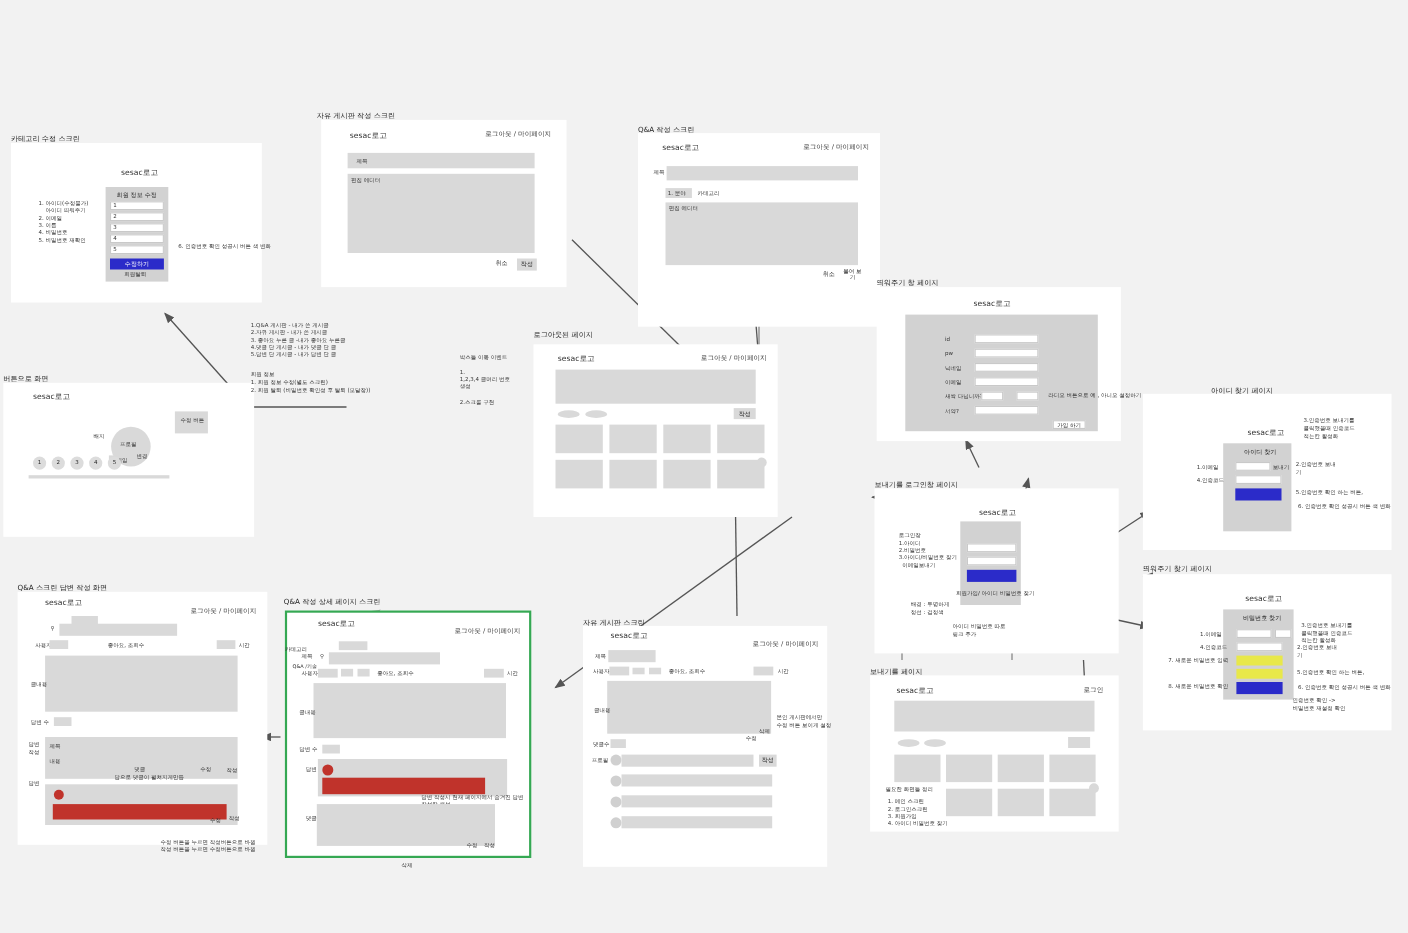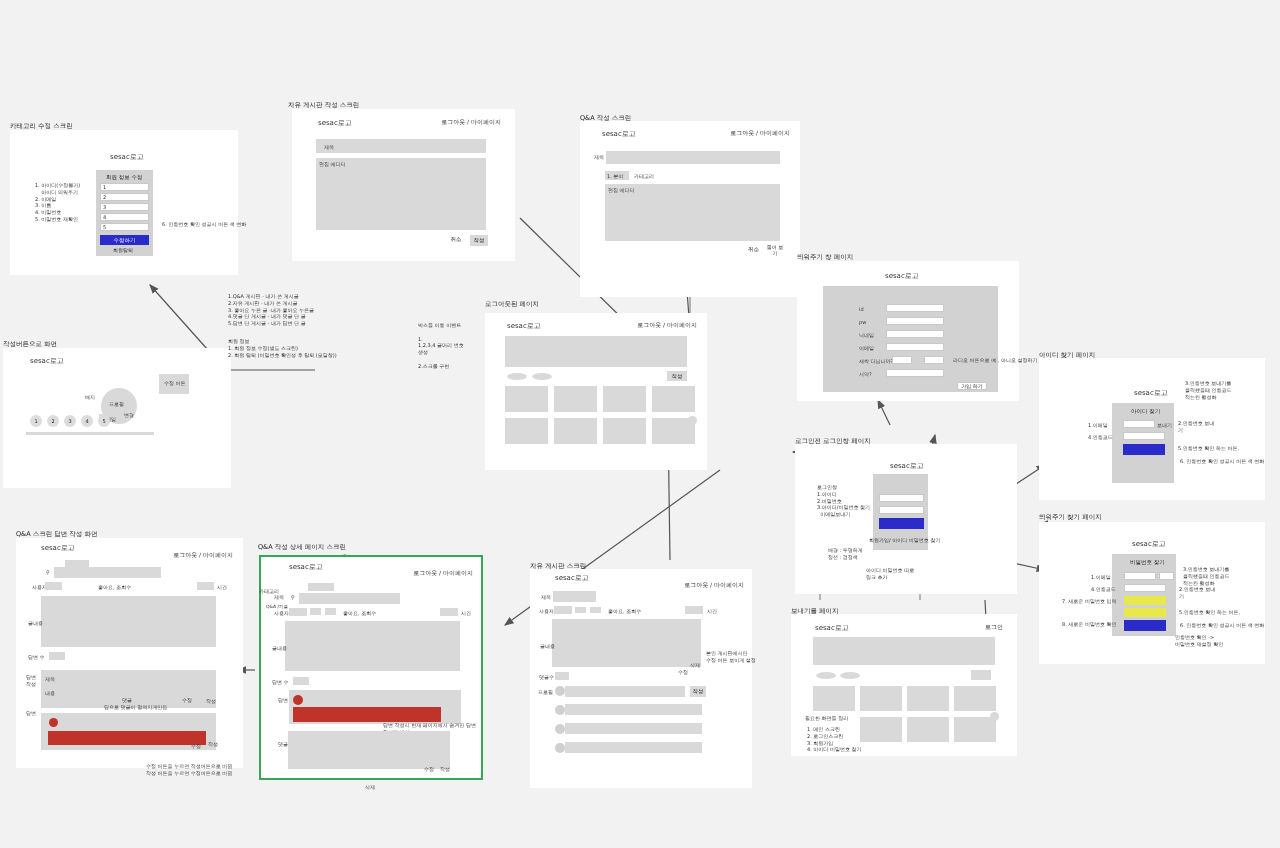--- a/index.html
+++ b/index.html
@@ -86,21 +86,21 @@
     <div class="field" style="left:90px;top:53px;width:49px;height:8px;font-size:5px;padding-left:2px;color:#333">1</div>
     <div class="field" style="left:90px;top:63px;width:49px;height:8px;font-size:5px;padding-left:2px;color:#333">2</div>
     <div class="field" style="left:90px;top:73px;width:49px;height:8px;font-size:5px;padding-left:2px;color:#333">3</div>
     <div class="field" style="left:90px;top:83px;width:49px;height:8px;font-size:5px;padding-left:2px;color:#333">4</div>
     <div class="field" style="left:90px;top:93px;width:49px;height:8px;font-size:5px;padding-left:2px;color:#333">5</div>
     <div class="btnblue" style="left:90px;top:105px;width:49px;height:10px;font-size:5.5px;color:#fff;display:flex;align-items:center;justify-content:center">수정하기</div>
     <div class="txt5" style="left:103px;top:117px">회원탈퇴</div>
     <div class="txt5" style="left:152px;top:91px">6. 인증번호 확인 성공시 버튼 색 변화</div>
   </div>
 
-  <div class="scrlabel" style="left:3px;top:340px">작성버튼으로 화면</div>
+  <div class="scrlabel" style="left:3px;top:340px">버튼으로 화면</div>
   <div class="scr" style="left:3px;top:348px;width:228px;height:140px">
     <div class="logo" style="left:27px;top:8px">sesac로고</div>
     <div class="circle" style="left:98px;top:40px;width:36px;height:36px"></div>
     <div class="txt5" style="left:82px;top:46px">배지</div>
     <div class="txt5" style="left:106px;top:53px">프로필</div>
     <div class="box" style="left:96px;top:66px;width:20px;height:8px"></div>
     <div class="txt5" style="left:98px;top:68px">닉네임</div>
     <div class="txt5" style="left:121px;top:64px">변경</div>
     <div class="tabnum" style="left:27px;top:68px;position:absolute;top:67px">1</div>
     <div class="tabnum" style="left:44px;top:67px">2</div>
@@ -190,21 +190,21 @@
     <div class="field" style="left:89px;top:82px;width:58px;height:8px"></div>
     <div class="txt5" style="left:62px;top:97px">새싹 다닙니까?</div>
     <div class="field" style="left:95px;top:95px;width:20px;height:8px"></div>
     <div class="field" style="left:127px;top:95px;width:20px;height:8px"></div>
     <div class="txt5" style="left:62px;top:110px">서약?</div>
     <div class="field" style="left:89px;top:108px;width:58px;height:8px"></div>
     <div class="field" style="left:160px;top:121px;width:30px;height:8px;font-size:5px;display:flex;align-items:center;justify-content:center;color:#222">가입 하기</div>
     <div class="txt5" style="left:156px;top:96px">라디오 버튼으로 예 , 아니오 설정하기</div>
   </div>
 
-  <div class="scrlabel" style="left:795px;top:437px">로그인전 로그인창 페이지</div>
+  <div class="scrlabel" style="left:795px;top:437px">보내기를 로그인창 페이지</div>
   <div class="scr" style="left:795px;top:444px;width:222px;height:150px">
     <div class="logo" style="left:95px;top:17px">sesac로고</div>
     <div class="panel" style="left:78px;top:30px;width:55px;height:76px"></div>
     <div class="field" style="left:84px;top:50px;width:45px;height:8px"></div>
     <div class="field" style="left:84px;top:62px;width:45px;height:8px"></div>
     <div class="btnblue" style="left:84px;top:74px;width:45px;height:11px"></div>
     <div class="txt5" style="left:74px;top:93px">회원가입/ 아이디 비밀번호 찾기</div>
     <div class="txt5" style="left:22px;top:40px">로그인창
 1.아이디
 2.비밀번호
@@ -232,21 +232,21 @@
     <div class="box" style="left:69px;top:103px;width:42px;height:25px"></div>
     <div class="box" style="left:116px;top:103px;width:42px;height:25px"></div>
     <div class="box" style="left:163px;top:103px;width:42px;height:25px"></div>
     <div class="txt5" style="left:14px;top:101px">필요한 화면들 정리</div>
     <div class="txt5" style="left:16px;top:112px">1. 메인 스크린
 2. 로그인스크린
 3. 회원가입
 4. 아이디 비밀번호 찾기</div>
   </div>
 
-  <div class="scrlabel" style="left:1039px;top:351px">아이디 찾기 페이지</div>
+  <div class="scrlabel" style="left:1101px;top:351px">아이디 찾기 페이지</div>
   <div class="scr" style="left:1039px;top:358px;width:226px;height:142px">
     <div class="logo" style="left:95px;top:30px">sesac로고</div>
     <div class="panel" style="left:73px;top:45px;width:62px;height:80px"></div>
     <div class="ttl" style="left:92px;top:50px;font-size:5.5px">아이디 찾기</div>
     <div class="txt5" style="left:49px;top:64px">1.이메일</div>
     <div class="field" style="left:84px;top:62px;width:32px;height:8px"></div>
     <div class="txt5" style="left:118px;top:64px">보내기</div>
     <div class="txt5" style="left:49px;top:76px">4.인증코드</div>
     <div class="field" style="left:84px;top:74px;width:42px;height:8px"></div>
     <div class="btnblue" style="left:84px;top:86px;width:42px;height:11px"></div>

